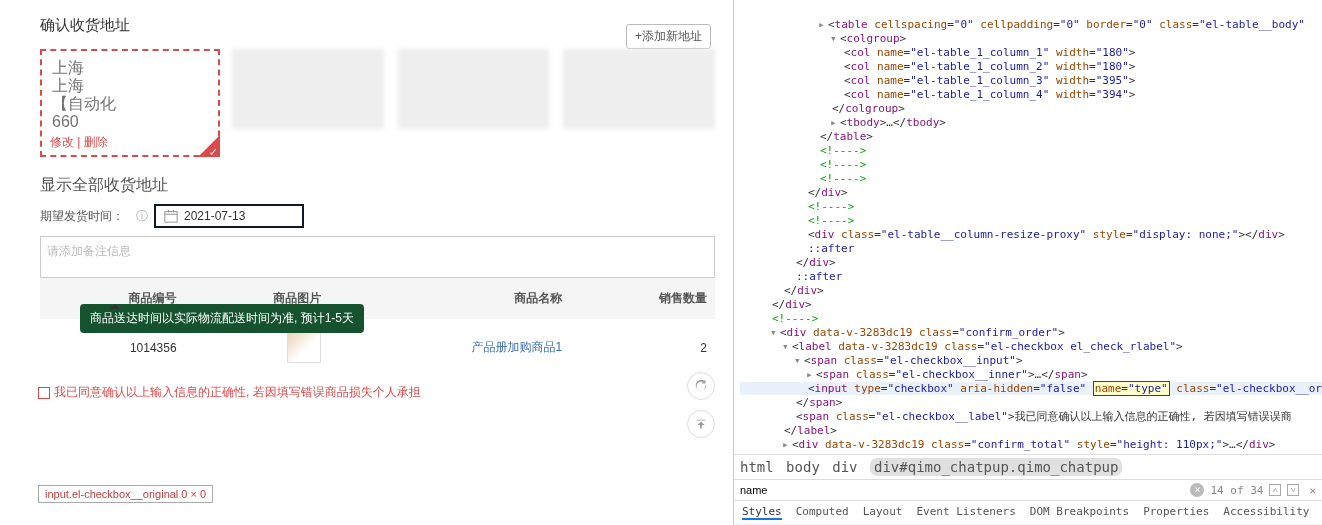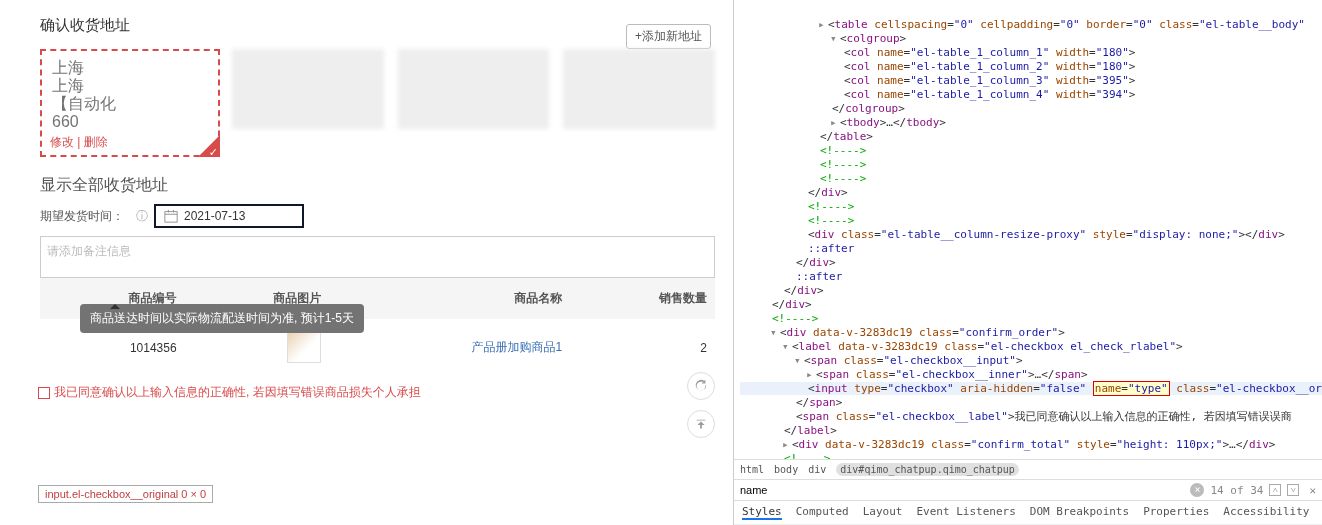--- a/index.html
+++ b/index.html
@@ -18,21 +18,21 @@
 .blur{background:#eee;height:80px;flex:1;filter:blur(2px);position:relative}
 .add-btn{position:absolute;top:24px;right:22px;border:1px solid #bbb;border-radius:3px;padding:3px 8px;font-size:12px;color:#555;background:#fff}
 .link-all{color:#555;font-size:16px;margin:18px 0 8px 0;display:block}
 .sec-sub{font-size:14px;color:#333;margin:24px 0 12px 0}
 .row{display:flex;align-items:center;font-size:12px;margin:8px 0}
 .row .lbl{color:#555;margin-right:12px}
 .row .val{color:#333}
 .date-input{display:flex;align-items:center;border:2px solid #0f172a;padding:3px 8px;margin-left:6px;width:150px}
 .cal-ico{width:14px;height:14px;margin-right:6px;display:inline-block}
 .cal-ico svg{width:14px;height:14px;fill:#888}
-.tooltip{position:absolute;left:80px;top:304px;background:#737373;color:#fff;font-size:12px;padding:6px 10px;border-radius:4px;white-space:nowrap}
+.tooltip{position:absolute;left:80px;top:304px;background:#14532d;color:#fff;font-size:12px;padding:6px 10px;border-radius:4px;white-space:nowrap}
 .tooltip:after{content:"";position:absolute;top:-5px;left:30px;border:5px solid transparent;border-bottom-color:#303133}
 .remark{border:1px solid #ccc;width:100%;height:42px;padding:6px;font-size:12px;color:#bbb;margin-top:6px}
 .info-head{display:flex;align-items:center;margin-top:30px;margin-bottom:10px}
 .info-head .t{font-size:14px}
 .side-icons{position:absolute;right:18px;top:372px;display:flex;flex-direction:column;gap:10px}
 .side-icons .circ{width:28px;height:28px;border:1px solid #ddd;border-radius:50%;display:flex;align-items:center;justify-content:center;color:#999;background:#fff}
 .table{width:100%;border-collapse:collapse}
 .table th{background:#f5f5f5;font-weight:bold;font-size:12px;color:#555;padding:12px 8px;text-align:right}
 .table td{padding:10px 8px;text-align:right;font-size:12px;color:#333}
 .prod-link{color:#3b6fb5}
@@ -43,21 +43,21 @@
 
 .el-tree{flex:1;overflow:hidden;padding:4px 0 0 6px;line-height:14px;white-space:pre}
 .tag{color:#881280}
 .attr{color:#994500}
 .val2{color:#1a1aa6}
 .punc{color:#333}
 .cmnt{color:#0a0}
 .tri{color:#888;display:inline-block;width:10px}
 .hl-row{background:#eaf1fb}
 .hl-box{border:1px solid #d00;padding:0 1px;background:#ffffcc}
-.crumb{border-top:1px solid #ddd;border-bottom:1px solid #ddd;padding:3px 6px;font-size:10px;color:#555;display:flex;align-items:center;gap:2px}
+.crumb{border-top:1px solid #ddd;border-bottom:1px solid #ddd;padding:3px 6px;font-size:14px;color:#555;display:flex;align-items:center;gap:2px}
 .crumb .sel{background:#e0e0e0;padding:1px 4px;border-radius:7px}
 .filter{display:flex;align-items:center;padding:3px 6px;border-bottom:1px solid #ddd;font-size:11px;color:#555;gap:6px}
 .filter input{flex:1;border:none;outline:none;font-size:11px}
 .filter .cnt{color:#888}
 .filter .x{width:14px;height:14px;border-radius:50%;background:#bbb;color:#fff;text-align:center;line-height:14px;font-size:10px}
 .tabs{display:flex;gap:14px;padding:4px 8px;font-size:11px;color:#555;border-bottom:1px solid #eee}
 .tabs .act{color:#333;border-bottom:2px solid #1a73e8}
 .arrow-pill{width:12px;height:12px;border:1px solid #aaa;display:inline-flex;align-items:center;justify-content:center;font-size:9px;color:#666}
 </style>
 </head>

